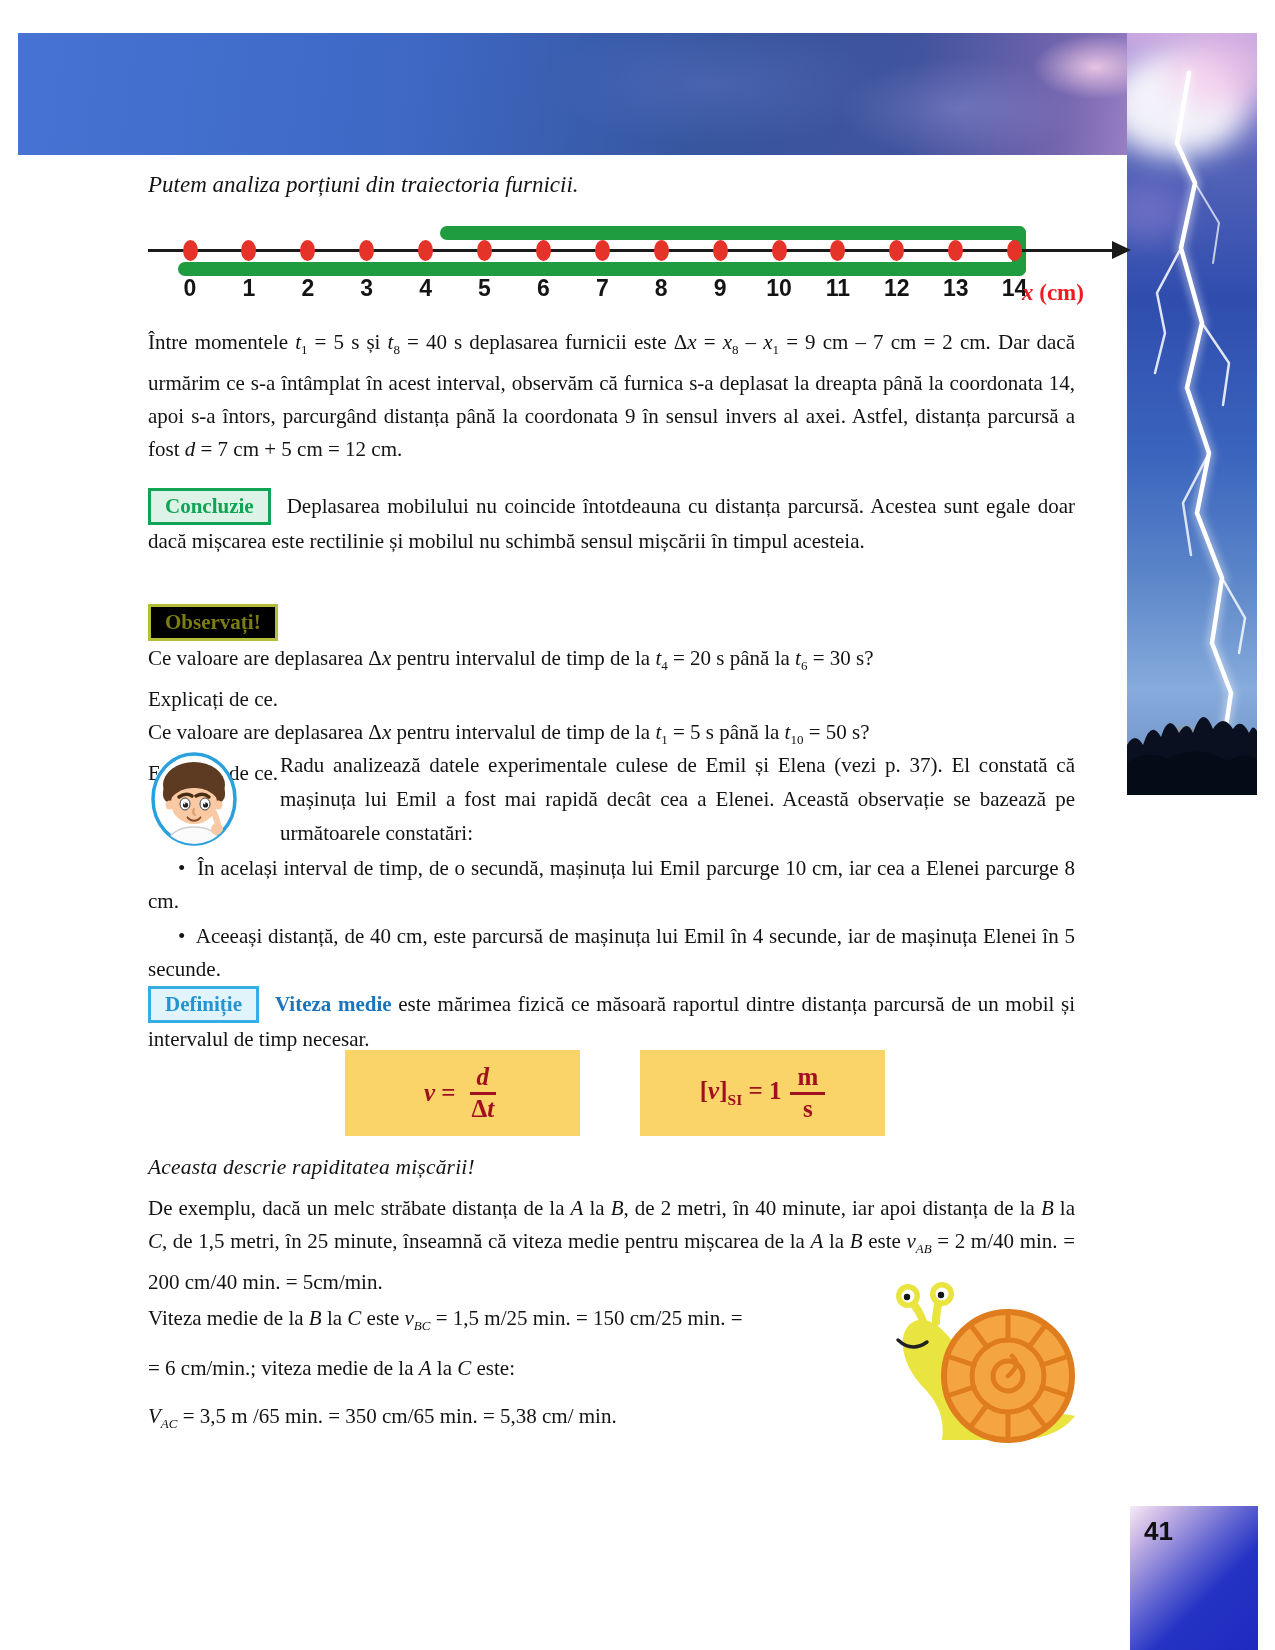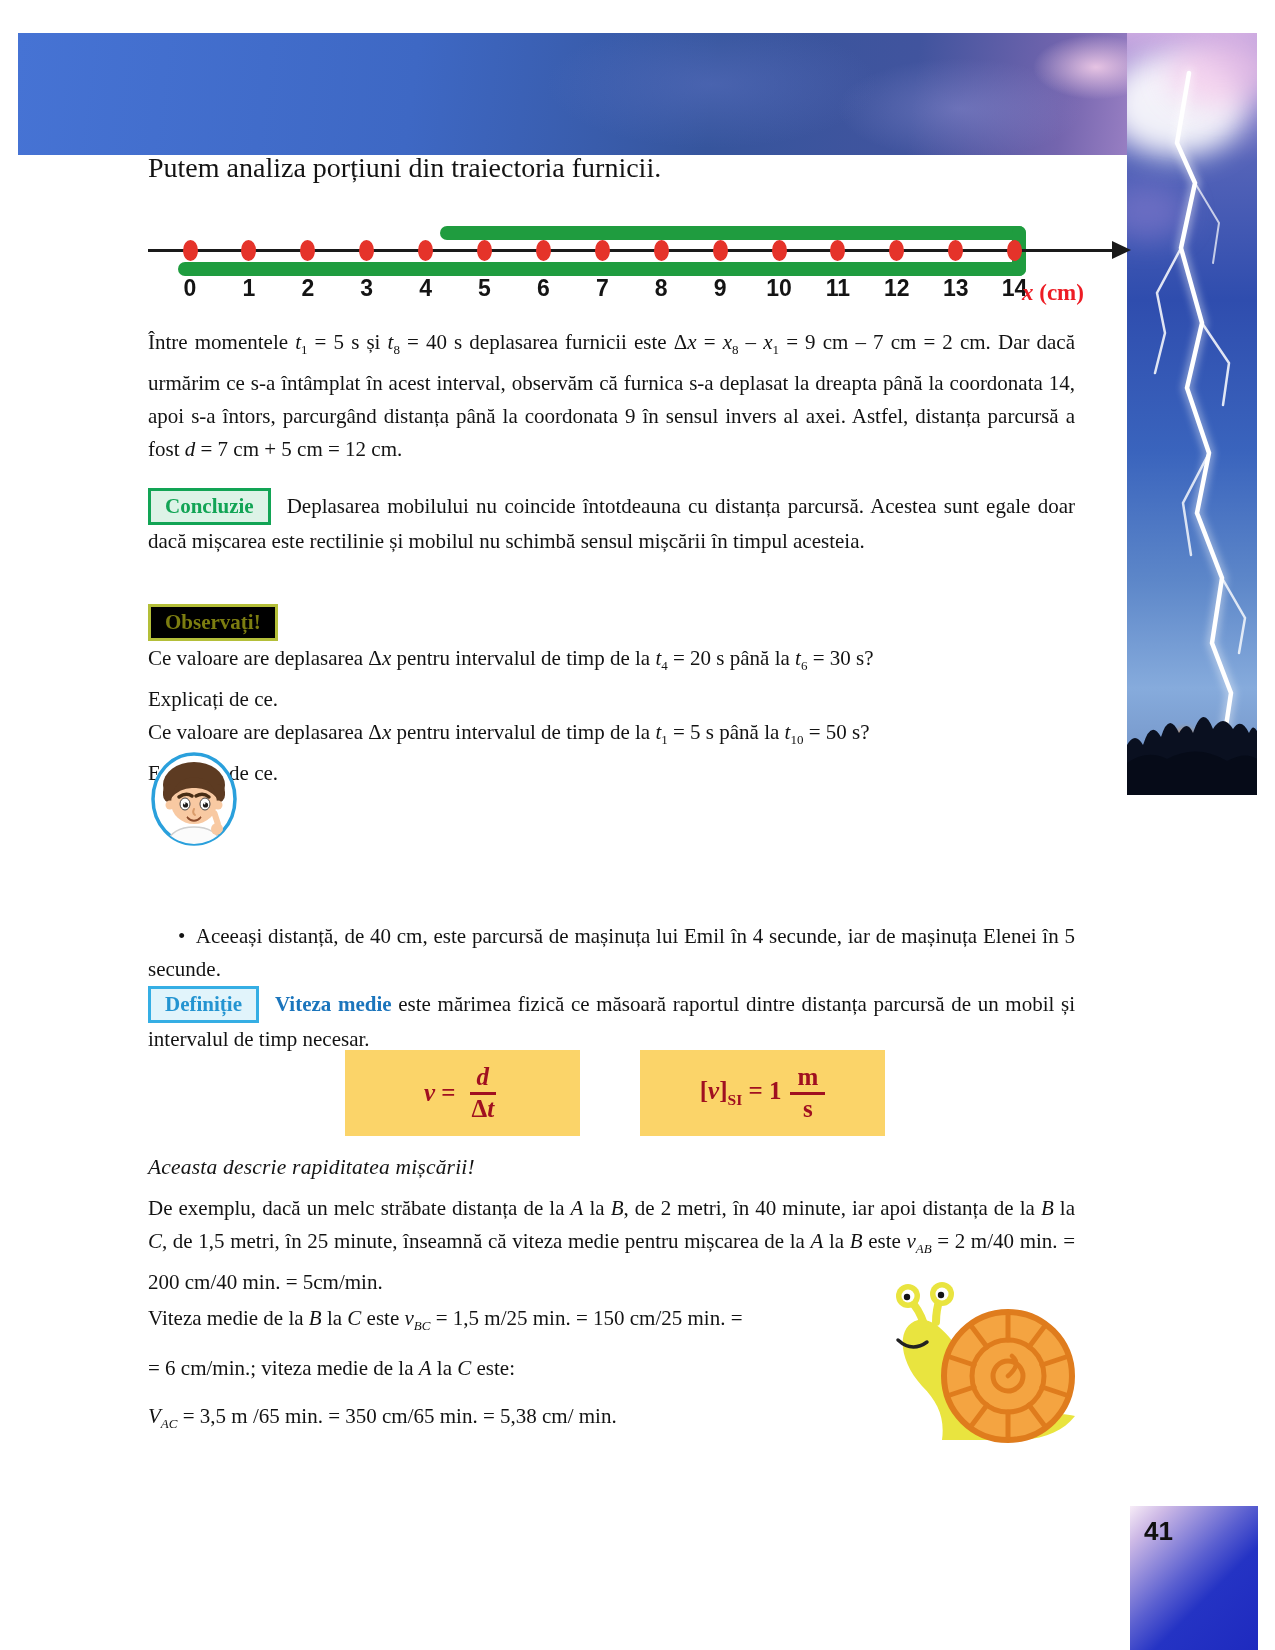--- a/index.html
+++ b/index.html
@@ -11,21 +11,21 @@
     background:
       radial-gradient(90px 46px at 87% 28%, rgba(255,216,238,.8), rgba(255,216,238,0) 70%),
       radial-gradient(170px 70px at 76% 62%, rgba(160,160,225,.35), transparent 72%),
       radial-gradient(220px 85px at 56% 42%, rgba(96,116,196,.45), transparent 75%),
       linear-gradient(97deg,#4673d4 0%,#3e68c4 32%,#36559d 56%,#41549e 72%,#7465ae 84%,#b392d2 94%,#e3c6ee 100%);}
   .lightning{position:absolute;left:1127px;top:33px;width:130px;height:762px;display:block;}
 
   
   .body{position:absolute;left:148px;width:927px;font-size:21px;line-height:33.4px;}
   .just{text-align:justify;}
-  .intro{position:absolute;left:148px;top:152px;font-size:28px;}
+  .intro{position:absolute;left:148px;top:172px;font-size:23px;font-style:italic;}
   .tagbox{display:inline-block;border-radius:0;font-weight:bold;font-size:21px;
           padding:1px 14px 2px;border:3px solid;line-height:28px;vertical-align:baseline;}
   .green-box{border-color:var(--concl);background:#ddf3e7;color:var(--concl);margin-right:16px;}
   .olive-box{border-color:#b4bf39;background:#000000;color:#7c7d10;}
   .cyan-box{border-color:#35aee4;background:#e1f4fb;color:var(--defblue);margin-right:16px;}
   .blue{color:var(--viteza);font-weight:bold;}
   sub{font-size:.62em;}
   .motto{position:absolute;left:148px;top:1155px;font-size:21.5px;font-style:italic;font-weight:bold;
          font-family:"Liberation Serif",serif;letter-spacing:.2px;}
   .motto{font-weight:400;}
@@ -188,21 +188,23 @@
       <circle cx="34.5" cy="53.5" r="0.9" fill="#fff"></circle>
         <circle cx="54.5" cy="53.5" r="0.9" fill="#fff"></circle>
       <path d="M44,59 q-2,4 1,6" stroke="#d99c6b" stroke-width="2" fill="none" stroke-linecap="round"></path>
       <path d="M37,67 Q44,74 51,67 Q48,71 44,71 Q40,71 37,67 Z" fill="#fff" stroke="#8a4a2a" stroke-width="1.5"></path>
       <path d="M14,98 Q20,77 44,77 Q68,77 74,98 Z" fill="#fbfbfb" stroke="#cfcfcf" stroke-width="1.5"></path>
       <rect x="63" y="60" width="6" height="17" rx="3" fill="#f8c9a2" transform="rotate(-18 66 68)"></rect>
       <circle cx="67" cy="79" r="6" fill="#f8c9a2"></circle>
     </g>
   </svg>
 
-
+  <p class="just" style="position:absolute;left:280px;top:748px;width:795px;margin:0;font-size:21px;line-height:34px;">Radu analizează datele experimentale culese de Emil și Elena (vezi p. 37). El constată că mașinuța lui Emil a fost mai rapidă decât cea a Elenei. Această observație se bazează pe următoarele constatări:</p>
+
+  <p class="body just" style="top:852px;margin:0;text-indent:30px;">•&nbsp; În același interval de timp, de o secundă, mașinuța lui Emil parcurge 10 cm, iar cea a Elenei parcurge 8 cm.</p>
   <p class="body just" style="top:920px;margin:0;text-indent:30px;">•&nbsp; Aceeași distanță, de 40 cm, este parcursă de mașinuța lui Emil în 4 secunde, iar de mașinuța Elenei în 5 secunde.</p>
 
   <p class="body just" style="top:986px;margin:0;">
     <span class="tagbox cyan-box">Definiție</span><span><b class="blue">Viteza medie</b> este mărimea fizică ce măsoară raportul dintre distanța parcursă de un mobil și intervalul de timp necesar.</span>
   </p>
 
   <div class="fbox" style="left:345px;width:235px;">
     <span><i>v</i> =</span>
     <span class="frac">
       <span class="num"><i>d</i></span>

